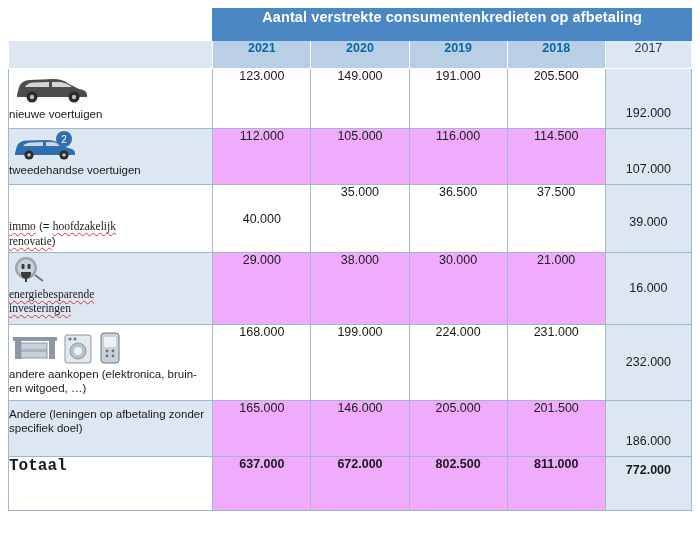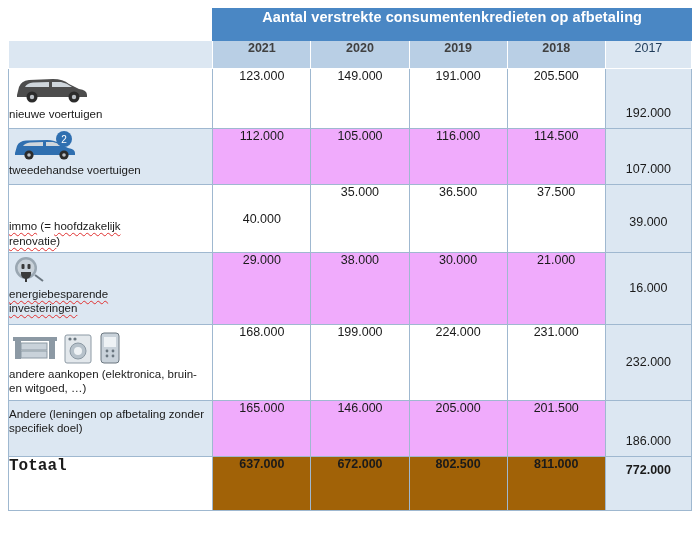--- a/index.html
+++ b/index.html
@@ -51,21 +51,21 @@
     border: 1px solid #4a87c4;
   }
   .title-blank {
     background: #ffffff;
     border: none;
   }
 
   
   .hdr {
     background: #b9cfe5;
-    color: #404040;
+    color: #0369a1;
     font-size: 12.5px;
     font-weight: bold;
     text-align: center;
     height: 28px;
     vertical-align: middle;
     border: 1px solid #ffffff;
   }
   .hdr-blank {
     background: #dce7f2;
     border: 1px solid #ffffff;
@@ -112,21 +112,21 @@
     background: #ffffff;
     border: 1px solid #9fb8d0;
     font-weight: bold;
     font-size: 16px;
     padding: 0 6px;
     vertical-align: bottom;
     padding-bottom: 8px;
     font-family: Liberation Mono, monospace;
   }
   .total-num {
-    background: #a16207;
+    background: #f0abfc;
     border: 1px solid #9fb8d0;
     font-weight: bold;
     font-size: 12.5px;
     text-align: center;
     vertical-align: bottom;
     padding-bottom: 8px;
   }
   .total-num.lastcol {
     background: #dce7f2;
     vertical-align: top;
@@ -134,20 +134,21 @@
     padding-bottom: 0;
   }
 
   
   .sp {
     text-decoration: underline;
     text-decoration-color: #e03030;
     text-decoration-style: wavy;
     text-decoration-thickness: 1px;
     text-underline-offset: 2px;
+    font-family: Liberation Serif, serif;
   }
 
   .icon-wrap { display: block; height: 34px; margin: 2px 0 2px 0; }
   .label-text { display: block; }
 </style>
 </head>
 <body>
 
 <div class="page">
   <table class="credit-table">

